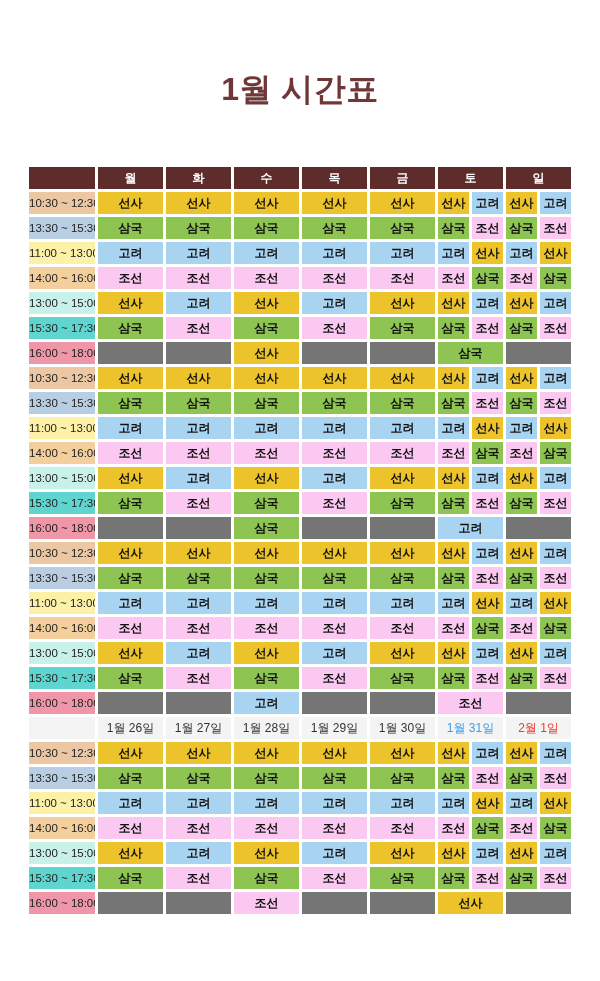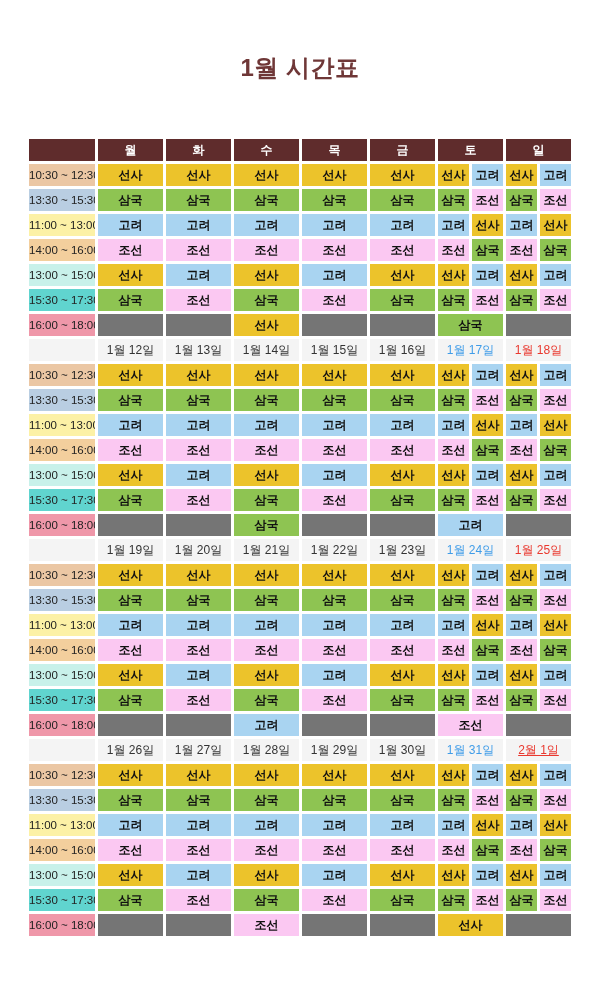--- a/index.html
+++ b/index.html
@@ -2,22 +2,22 @@
 <html><head>
 <meta charset="utf-8">
 <style>
   html,body{margin:0;padding:0;}
   body{
     width:600px;min-height:981px;background:#ffffff;
     font-family:"Liberation Sans","DejaVu Sans",sans-serif;
     -webkit-font-smoothing:antialiased;
   }
   .page-title{
-    text-align:center;font-size:24px;font-weight:bold;
-    margin:52px 0 0 0;letter-spacing:0.5px;
+    text-align:center;font-size:32px;font-weight:bold;
+    margin:68px 0 0 0;letter-spacing:0.5px;
   }
   table.timetable{
     border-collapse:separate;border-spacing:3px;
     table-layout:fixed;width:548px;margin:52px auto 0 auto;
   }
   col.c-time{width:66px;}
   col.c-day{width:65px;}
   col.c-half{width:31px;}
   th,td{
     text-align:center;vertical-align:middle;height:22px;
@@ -136,30 +136,20 @@
         <td class="time-cell" colspan="1" style="background: rgb(239, 151, 169); color: rgb(34, 34, 34);">16:00 ~ 18:00</td>
         <td class="empty-cell" colspan="1" style="background: rgb(117, 117, 117);"></td>
         <td class="empty-cell" colspan="1" style="background: rgb(117, 117, 117);"></td>
         <td class="subject-cell" colspan="1" style="background: rgb(236, 195, 43); color: rgb(17, 17, 17);">선사</td>
         <td class="empty-cell" colspan="1" style="background: rgb(117, 117, 117);"></td>
         <td class="empty-cell" colspan="1" style="background: rgb(117, 117, 117);"></td>
         <td class="subject-cell" colspan="2" style="background: rgb(142, 196, 82); color: rgb(17, 17, 17);">삼국</td>
         <td class="empty-cell" colspan="2" style="background: rgb(117, 117, 117);"></td>
       </tr>
       <tr>
-        <td class="date-cell" colspan="1" style="background: rgb(244, 244, 244);"></td>
-        <td class="date-cell" colspan="1" style="background: rgb(244, 244, 244); color: rgb(51, 51, 51);">1월 12일</td>
-        <td class="date-cell" colspan="1" style="background: rgb(244, 244, 244); color: rgb(51, 51, 51);">1월 13일</td>
-        <td class="date-cell" colspan="1" style="background: rgb(244, 244, 244); color: rgb(51, 51, 51);">1월 14일</td>
-        <td class="date-cell" colspan="1" style="background: rgb(244, 244, 244); color: rgb(51, 51, 51);">1월 15일</td>
-        <td class="date-cell" colspan="1" style="background: rgb(244, 244, 244); color: rgb(51, 51, 51);">1월 16일</td>
-        <td class="date-cell" colspan="2" style="background: rgb(244, 244, 244); color: rgb(63, 156, 232);">1월 17일</td>
-        <td class="date-cell" colspan="2" style="background: rgb(244, 244, 244); color: rgb(233, 56, 46);">1월 18일</td>
-      </tr>
-      <tr>
         <td class="time-cell" colspan="1" style="background: rgb(235, 199, 164); color: rgb(34, 34, 34);">10:30 ~ 12:30</td>
         <td class="subject-cell" colspan="1" style="background: rgb(236, 195, 43); color: rgb(17, 17, 17);">선사</td>
         <td class="subject-cell" colspan="1" style="background: rgb(236, 195, 43); color: rgb(17, 17, 17);">선사</td>
         <td class="subject-cell" colspan="1" style="background: rgb(236, 195, 43); color: rgb(17, 17, 17);">선사</td>
         <td class="subject-cell" colspan="1" style="background: rgb(236, 195, 43); color: rgb(17, 17, 17);">선사</td>
         <td class="subject-cell" colspan="1" style="background: rgb(236, 195, 43); color: rgb(17, 17, 17);">선사</td>
         <td class="subject-cell" colspan="1" style="background: rgb(236, 195, 43); color: rgb(17, 17, 17);">선사</td>
         <td class="subject-cell" colspan="1" style="background: rgb(169, 212, 241); color: rgb(17, 17, 17);">고려</td>
         <td class="subject-cell" colspan="1" style="background: rgb(236, 195, 43); color: rgb(17, 17, 17);">선사</td>
         <td class="subject-cell" colspan="1" style="background: rgb(169, 212, 241); color: rgb(17, 17, 17);">고려</td>
@@ -226,30 +216,20 @@
       </tr>
       <tr>
         <td class="time-cell" colspan="1" style="background: rgb(239, 151, 169); color: rgb(34, 34, 34);">16:00 ~ 18:00</td>
         <td class="empty-cell" colspan="1" style="background: rgb(117, 117, 117);"></td>
         <td class="empty-cell" colspan="1" style="background: rgb(117, 117, 117);"></td>
         <td class="subject-cell" colspan="1" style="background: rgb(142, 196, 82); color: rgb(17, 17, 17);">삼국</td>
         <td class="empty-cell" colspan="1" style="background: rgb(117, 117, 117);"></td>
         <td class="empty-cell" colspan="1" style="background: rgb(117, 117, 117);"></td>
         <td class="subject-cell" colspan="2" style="background: rgb(169, 212, 241); color: rgb(17, 17, 17);">고려</td>
         <td class="empty-cell" colspan="2" style="background: rgb(117, 117, 117);"></td>
-      </tr>
-      <tr>
-        <td class="date-cell" colspan="1" style="background: rgb(244, 244, 244);"></td>
-        <td class="date-cell" colspan="1" style="background: rgb(244, 244, 244); color: rgb(51, 51, 51);">1월 19일</td>
-        <td class="date-cell" colspan="1" style="background: rgb(244, 244, 244); color: rgb(51, 51, 51);">1월 20일</td>
-        <td class="date-cell" colspan="1" style="background: rgb(244, 244, 244); color: rgb(51, 51, 51);">1월 21일</td>
-        <td class="date-cell" colspan="1" style="background: rgb(244, 244, 244); color: rgb(51, 51, 51);">1월 22일</td>
-        <td class="date-cell" colspan="1" style="background: rgb(244, 244, 244); color: rgb(51, 51, 51);">1월 23일</td>
-        <td class="date-cell" colspan="2" style="background: rgb(244, 244, 244); color: rgb(63, 156, 232);">1월 24일</td>
-        <td class="date-cell" colspan="2" style="background: rgb(244, 244, 244); color: rgb(233, 56, 46);">1월 25일</td>
       </tr>
       <tr>
         <td class="time-cell" colspan="1" style="background: rgb(235, 199, 164); color: rgb(34, 34, 34);">10:30 ~ 12:30</td>
         <td class="subject-cell" colspan="1" style="background: rgb(236, 195, 43); color: rgb(17, 17, 17);">선사</td>
         <td class="subject-cell" colspan="1" style="background: rgb(236, 195, 43); color: rgb(17, 17, 17);">선사</td>
         <td class="subject-cell" colspan="1" style="background: rgb(236, 195, 43); color: rgb(17, 17, 17);">선사</td>
         <td class="subject-cell" colspan="1" style="background: rgb(236, 195, 43); color: rgb(17, 17, 17);">선사</td>
         <td class="subject-cell" colspan="1" style="background: rgb(236, 195, 43); color: rgb(17, 17, 17);">선사</td>
         <td class="subject-cell" colspan="1" style="background: rgb(236, 195, 43); color: rgb(17, 17, 17);">선사</td>
         <td class="subject-cell" colspan="1" style="background: rgb(169, 212, 241); color: rgb(17, 17, 17);">고려</td>
@@ -327,21 +307,21 @@
         <td class="empty-cell" colspan="2" style="background: rgb(117, 117, 117);"></td>
       </tr>
       <tr>
         <td class="date-cell" colspan="1" style="background: rgb(244, 244, 244);"></td>
         <td class="date-cell" colspan="1" style="background: rgb(244, 244, 244); color: rgb(51, 51, 51);">1월 26일</td>
         <td class="date-cell" colspan="1" style="background: rgb(244, 244, 244); color: rgb(51, 51, 51);">1월 27일</td>
         <td class="date-cell" colspan="1" style="background: rgb(244, 244, 244); color: rgb(51, 51, 51);">1월 28일</td>
         <td class="date-cell" colspan="1" style="background: rgb(244, 244, 244); color: rgb(51, 51, 51);">1월 29일</td>
         <td class="date-cell" colspan="1" style="background: rgb(244, 244, 244); color: rgb(51, 51, 51);">1월 30일</td>
         <td class="date-cell" colspan="2" style="background: rgb(244, 244, 244); color: rgb(63, 156, 232);">1월 31일</td>
-        <td class="date-cell" colspan="2" style="background: rgb(244, 244, 244); color: rgb(233, 56, 46); text-decoration: underline;">2월 1일</td>
+        <td class="date-cell" colspan="2" style="background: rgb(244, 244, 244); color: rgb(233, 56, 46);">2월 1일</td>
       </tr>
       <tr>
         <td class="time-cell" colspan="1" style="background: rgb(235, 199, 164); color: rgb(34, 34, 34);">10:30 ~ 12:30</td>
         <td class="subject-cell" colspan="1" style="background: rgb(236, 195, 43); color: rgb(17, 17, 17);">선사</td>
         <td class="subject-cell" colspan="1" style="background: rgb(236, 195, 43); color: rgb(17, 17, 17);">선사</td>
         <td class="subject-cell" colspan="1" style="background: rgb(236, 195, 43); color: rgb(17, 17, 17);">선사</td>
         <td class="subject-cell" colspan="1" style="background: rgb(236, 195, 43); color: rgb(17, 17, 17);">선사</td>
         <td class="subject-cell" colspan="1" style="background: rgb(236, 195, 43); color: rgb(17, 17, 17);">선사</td>
         <td class="subject-cell" colspan="1" style="background: rgb(236, 195, 43); color: rgb(17, 17, 17);">선사</td>
         <td class="subject-cell" colspan="1" style="background: rgb(169, 212, 241); color: rgb(17, 17, 17);">고려</td>

